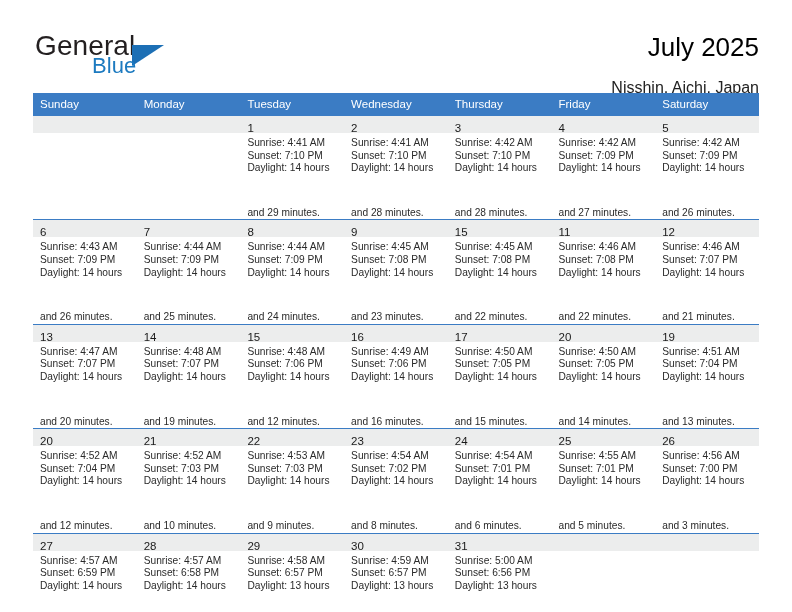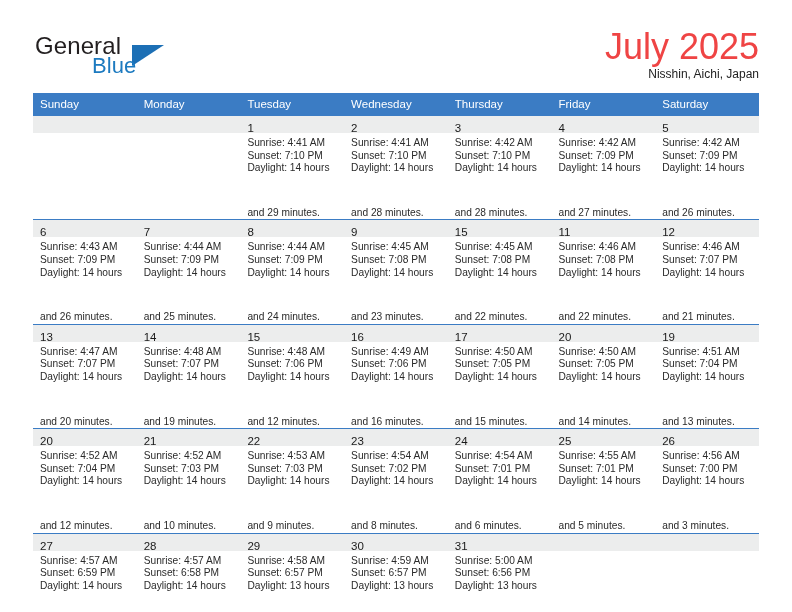--- a/index.html
+++ b/index.html
@@ -32,21 +32,21 @@
     position: absolute;
     left: 0;
     top: 0;
     width: 230px;
     height: 58px;
   }
   .brand-general {
     position: absolute;
     left: 2px;
     top: 1px;
-    font-size: 24px;
+    font-size: 28px;
     line-height: 25px;
     color: #231f20;
     letter-spacing: 0.1px;
     font-family: "Liberation Sans", sans-serif;
   }
   .brand-blue {
     position: absolute;
     left: 59px;
     top: 21px;
     font-size: 22px;
@@ -65,32 +65,32 @@
     border-bottom: 21px solid transparent;
   }
 
   .title-block {
     position: absolute;
     right: 0;
     top: -2px;
     text-align: right;
   }
   .cal-title {
-    font-size: 36px;
+    font-size: 26px;
     line-height: 34px;
-    color: #ef4444;
+    color: #000000;
     font-weight: normal;
     margin: 0;
     font-family: "Liberation Sans", sans-serif;
   }
   .cal-subtitle {
-    font-size: 12px;
+    font-size: 16px;
     line-height: 20px;
     color: #222222;
-    margin: 0 0 0 0;
+    margin: 14px 0 0 0;
     font-family: "Liberation Sans", sans-serif;
   }
 
   
   .calendar {
     position: absolute;
     left: 33px;
     top: 93px;
     width: 726px;
     border-collapse: collapse;

